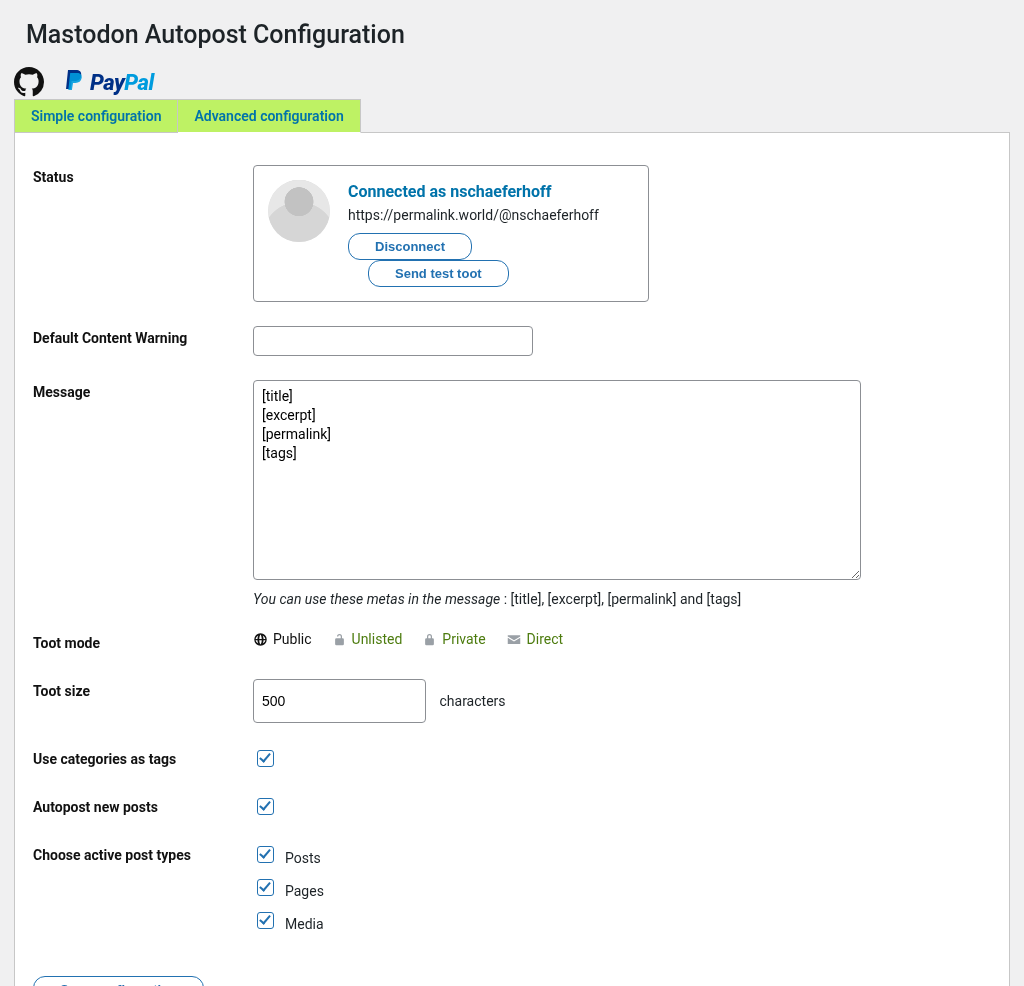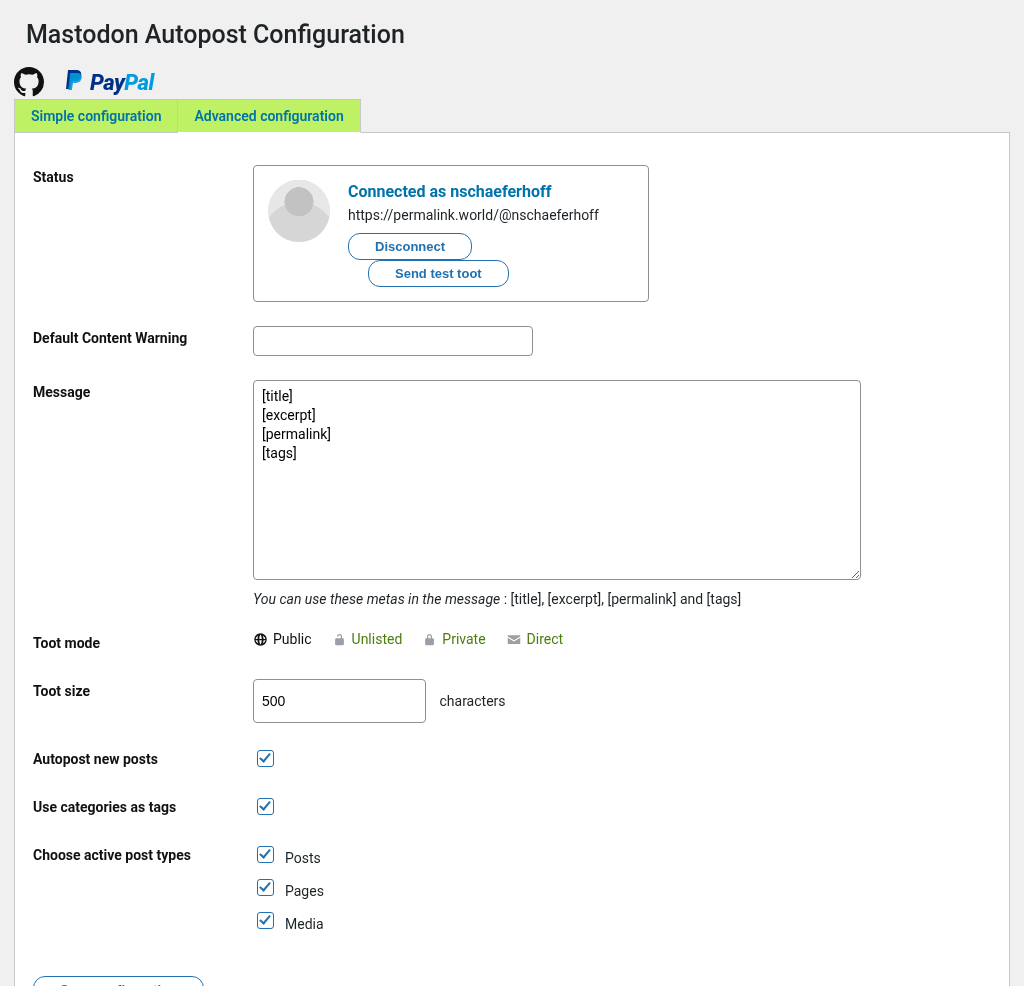--- a/index.html
+++ b/index.html
@@ -375,28 +375,28 @@
 
       <tr>
         <th>Toot size</th>
         <td>
           <input type="number" class="size" value="500" style="">
           <span class="after-input">characters</span>
         </td>
       </tr>
 
       <tr>
+        <th>Use categories as tags</th>
+        <td>
+          <input type="checkbox" class="cb" checked="" style="">
+        </td>
+      </tr>
+
+      <tr>
         <th>Autopost new posts</th>
-        <td>
-          <input type="checkbox" class="cb" checked="" style="">
-        </td>
-      </tr>
-
-      <tr>
-        <th>Use categories as tags</th>
         <td>
           <input type="checkbox" class="cb" checked="" style="">
         </td>
       </tr>
 
       <tr>
         <th>Choose active post types</th>
         <td>
           <div class="cb-row">
             <input type="checkbox" class="cb" checked="" style="">

